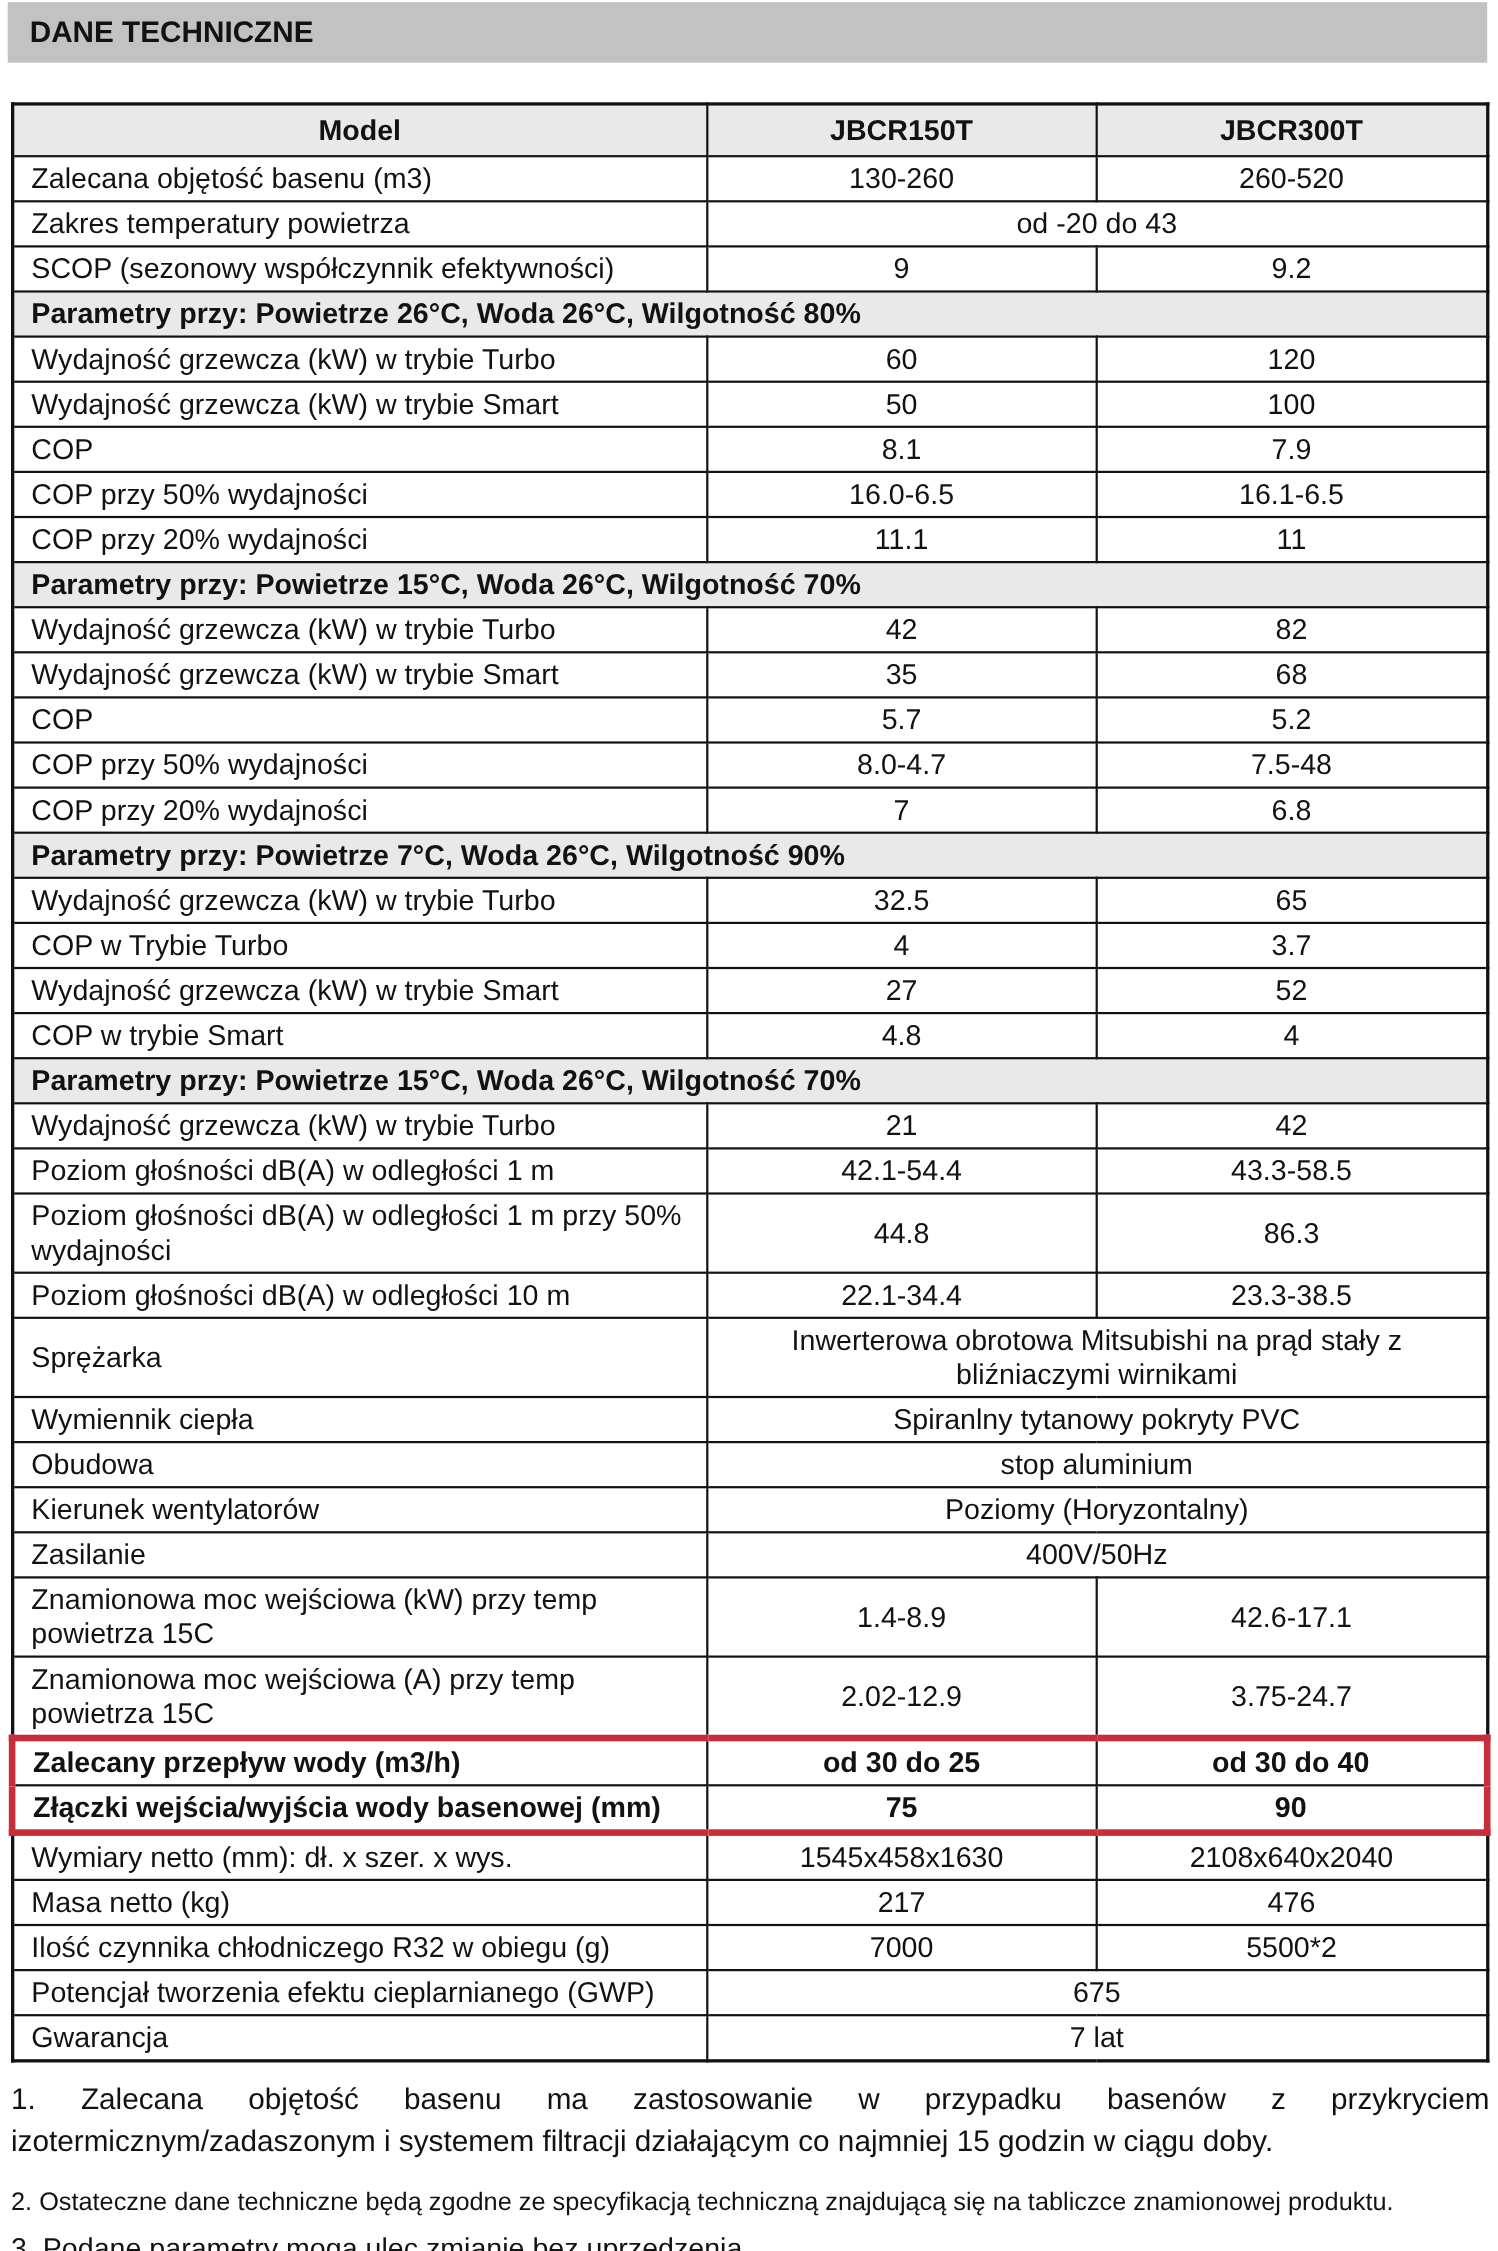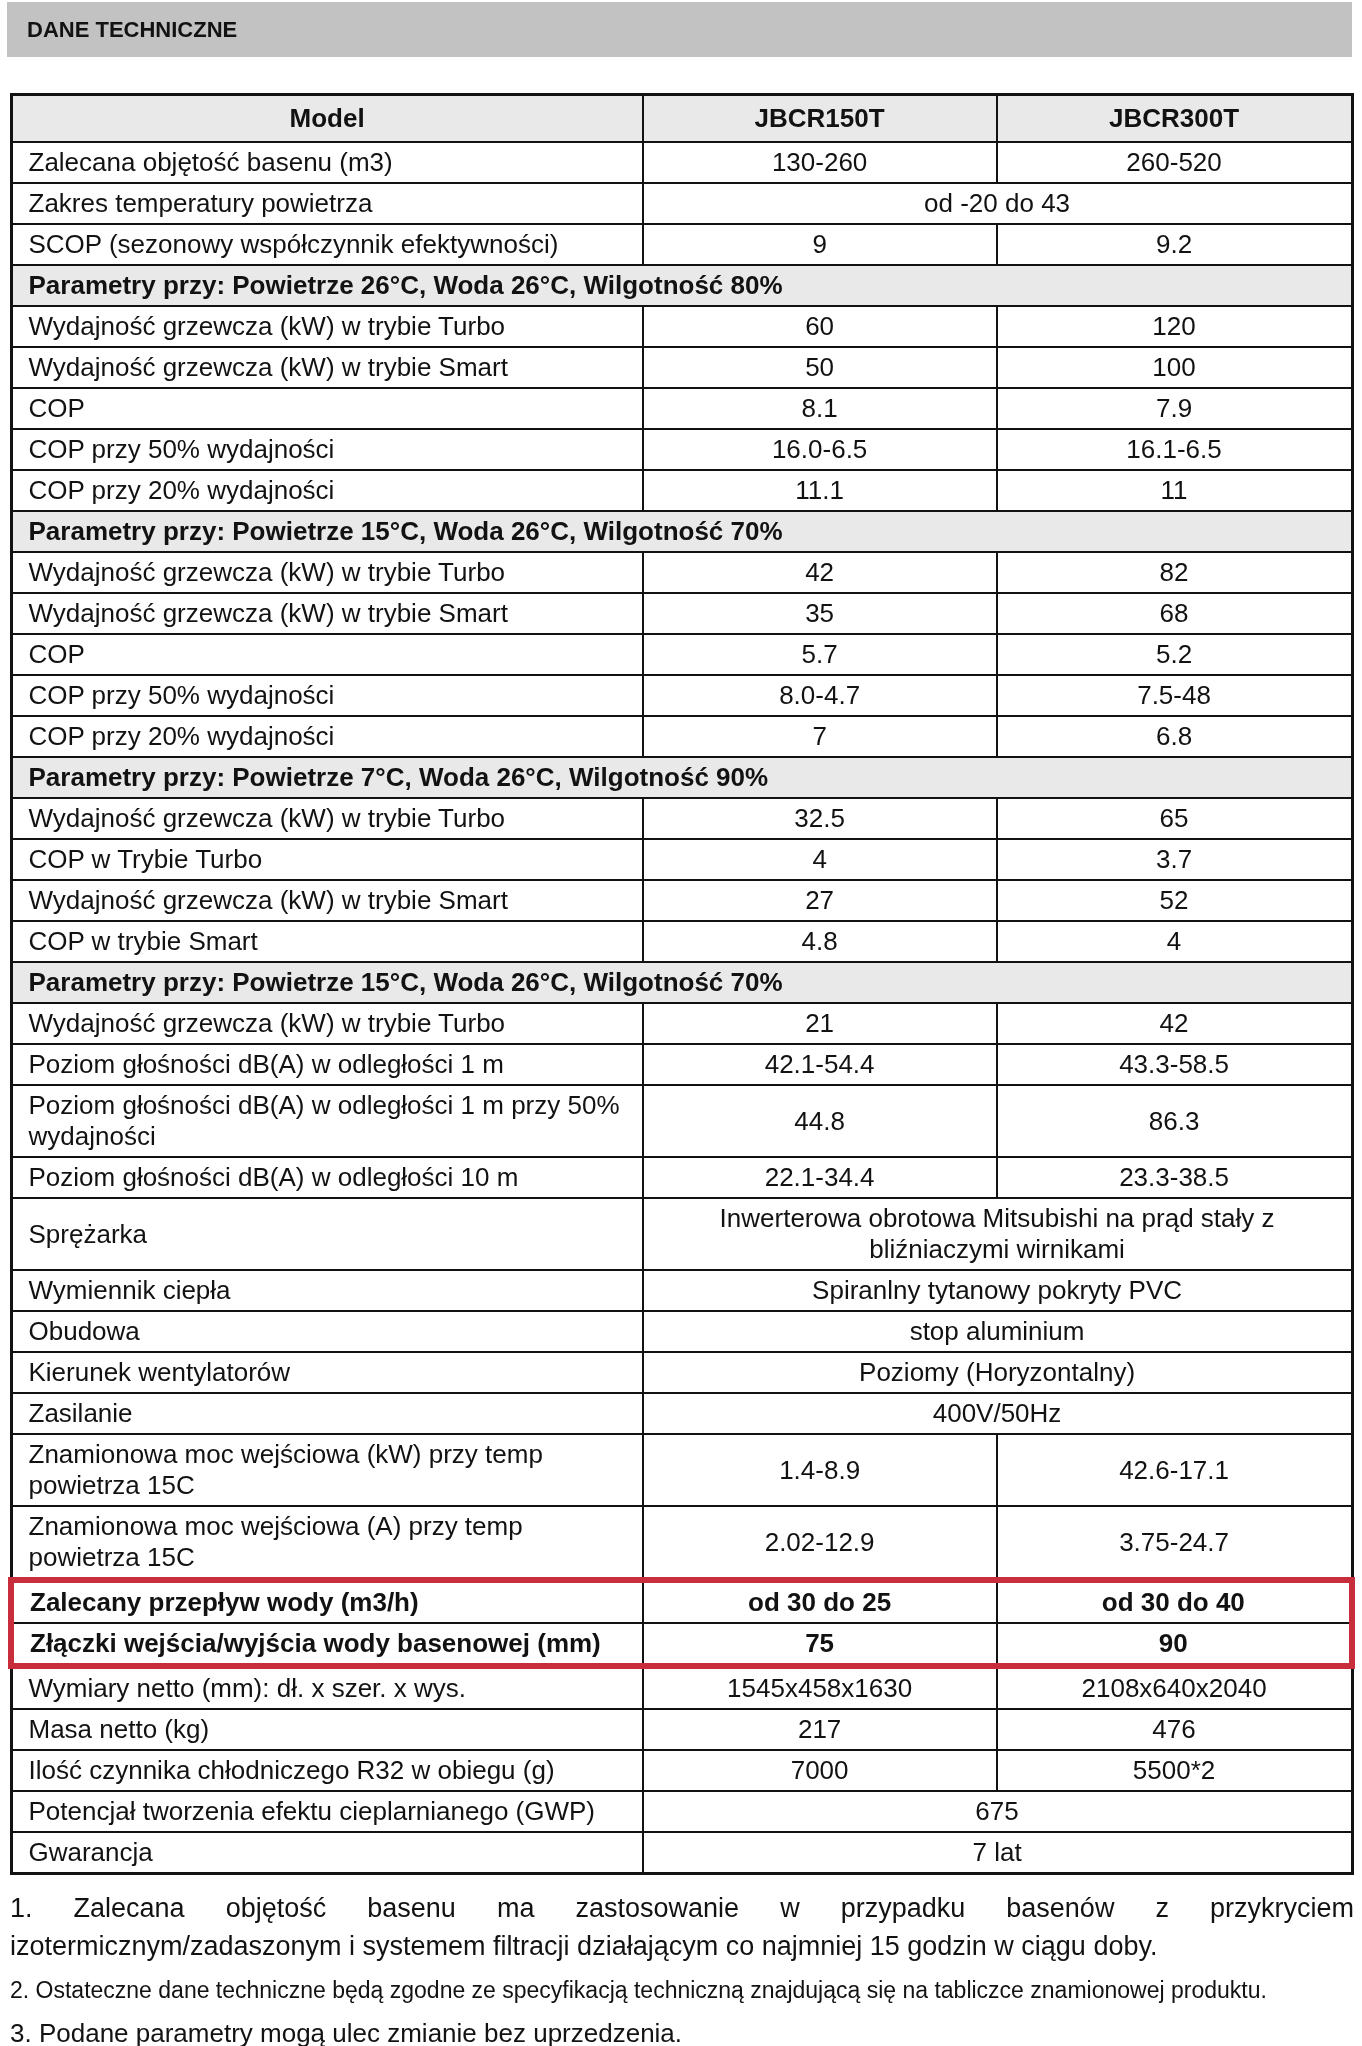--- a/index.html
+++ b/index.html
@@ -19,21 +19,21 @@
     overflow:hidden;
   }
   .banner{
     margin:2px 10px 0 7px;
     width:1345px;
     height:55px;
     background:var(--banner-gray);
     display:flex;
     align-items:center;
     padding-left:20px;
-    font-size:22px;
+    font-size:27px;
     font-weight:bold;
   }
   table.spec{
     margin:36px 0 0 8px;
     width:1347px;
     border-collapse:collapse;
     table-layout:fixed;
     border:3px solid var(--ink);
   }
   col.c-label{width:47.1%;}
@@ -67,21 +67,21 @@
   tr.hl-bottom td{border-bottom:6px solid var(--accent-red);}
   .footnotes{
     margin:14px 10px 0 10px;
     width:1344px;
   }
   .fn{margin:0;}
   .fn1{
     font-size:27px;
     line-height:38px;
     text-align:justify;
-    margin-bottom:9px;
+    margin-bottom:20px;
   }
   .fn2{
     font-size:23px;
     line-height:33px;
     margin-bottom:9px;
   }
   .fn3{
     font-size:26px;
     line-height:34px;
   }

